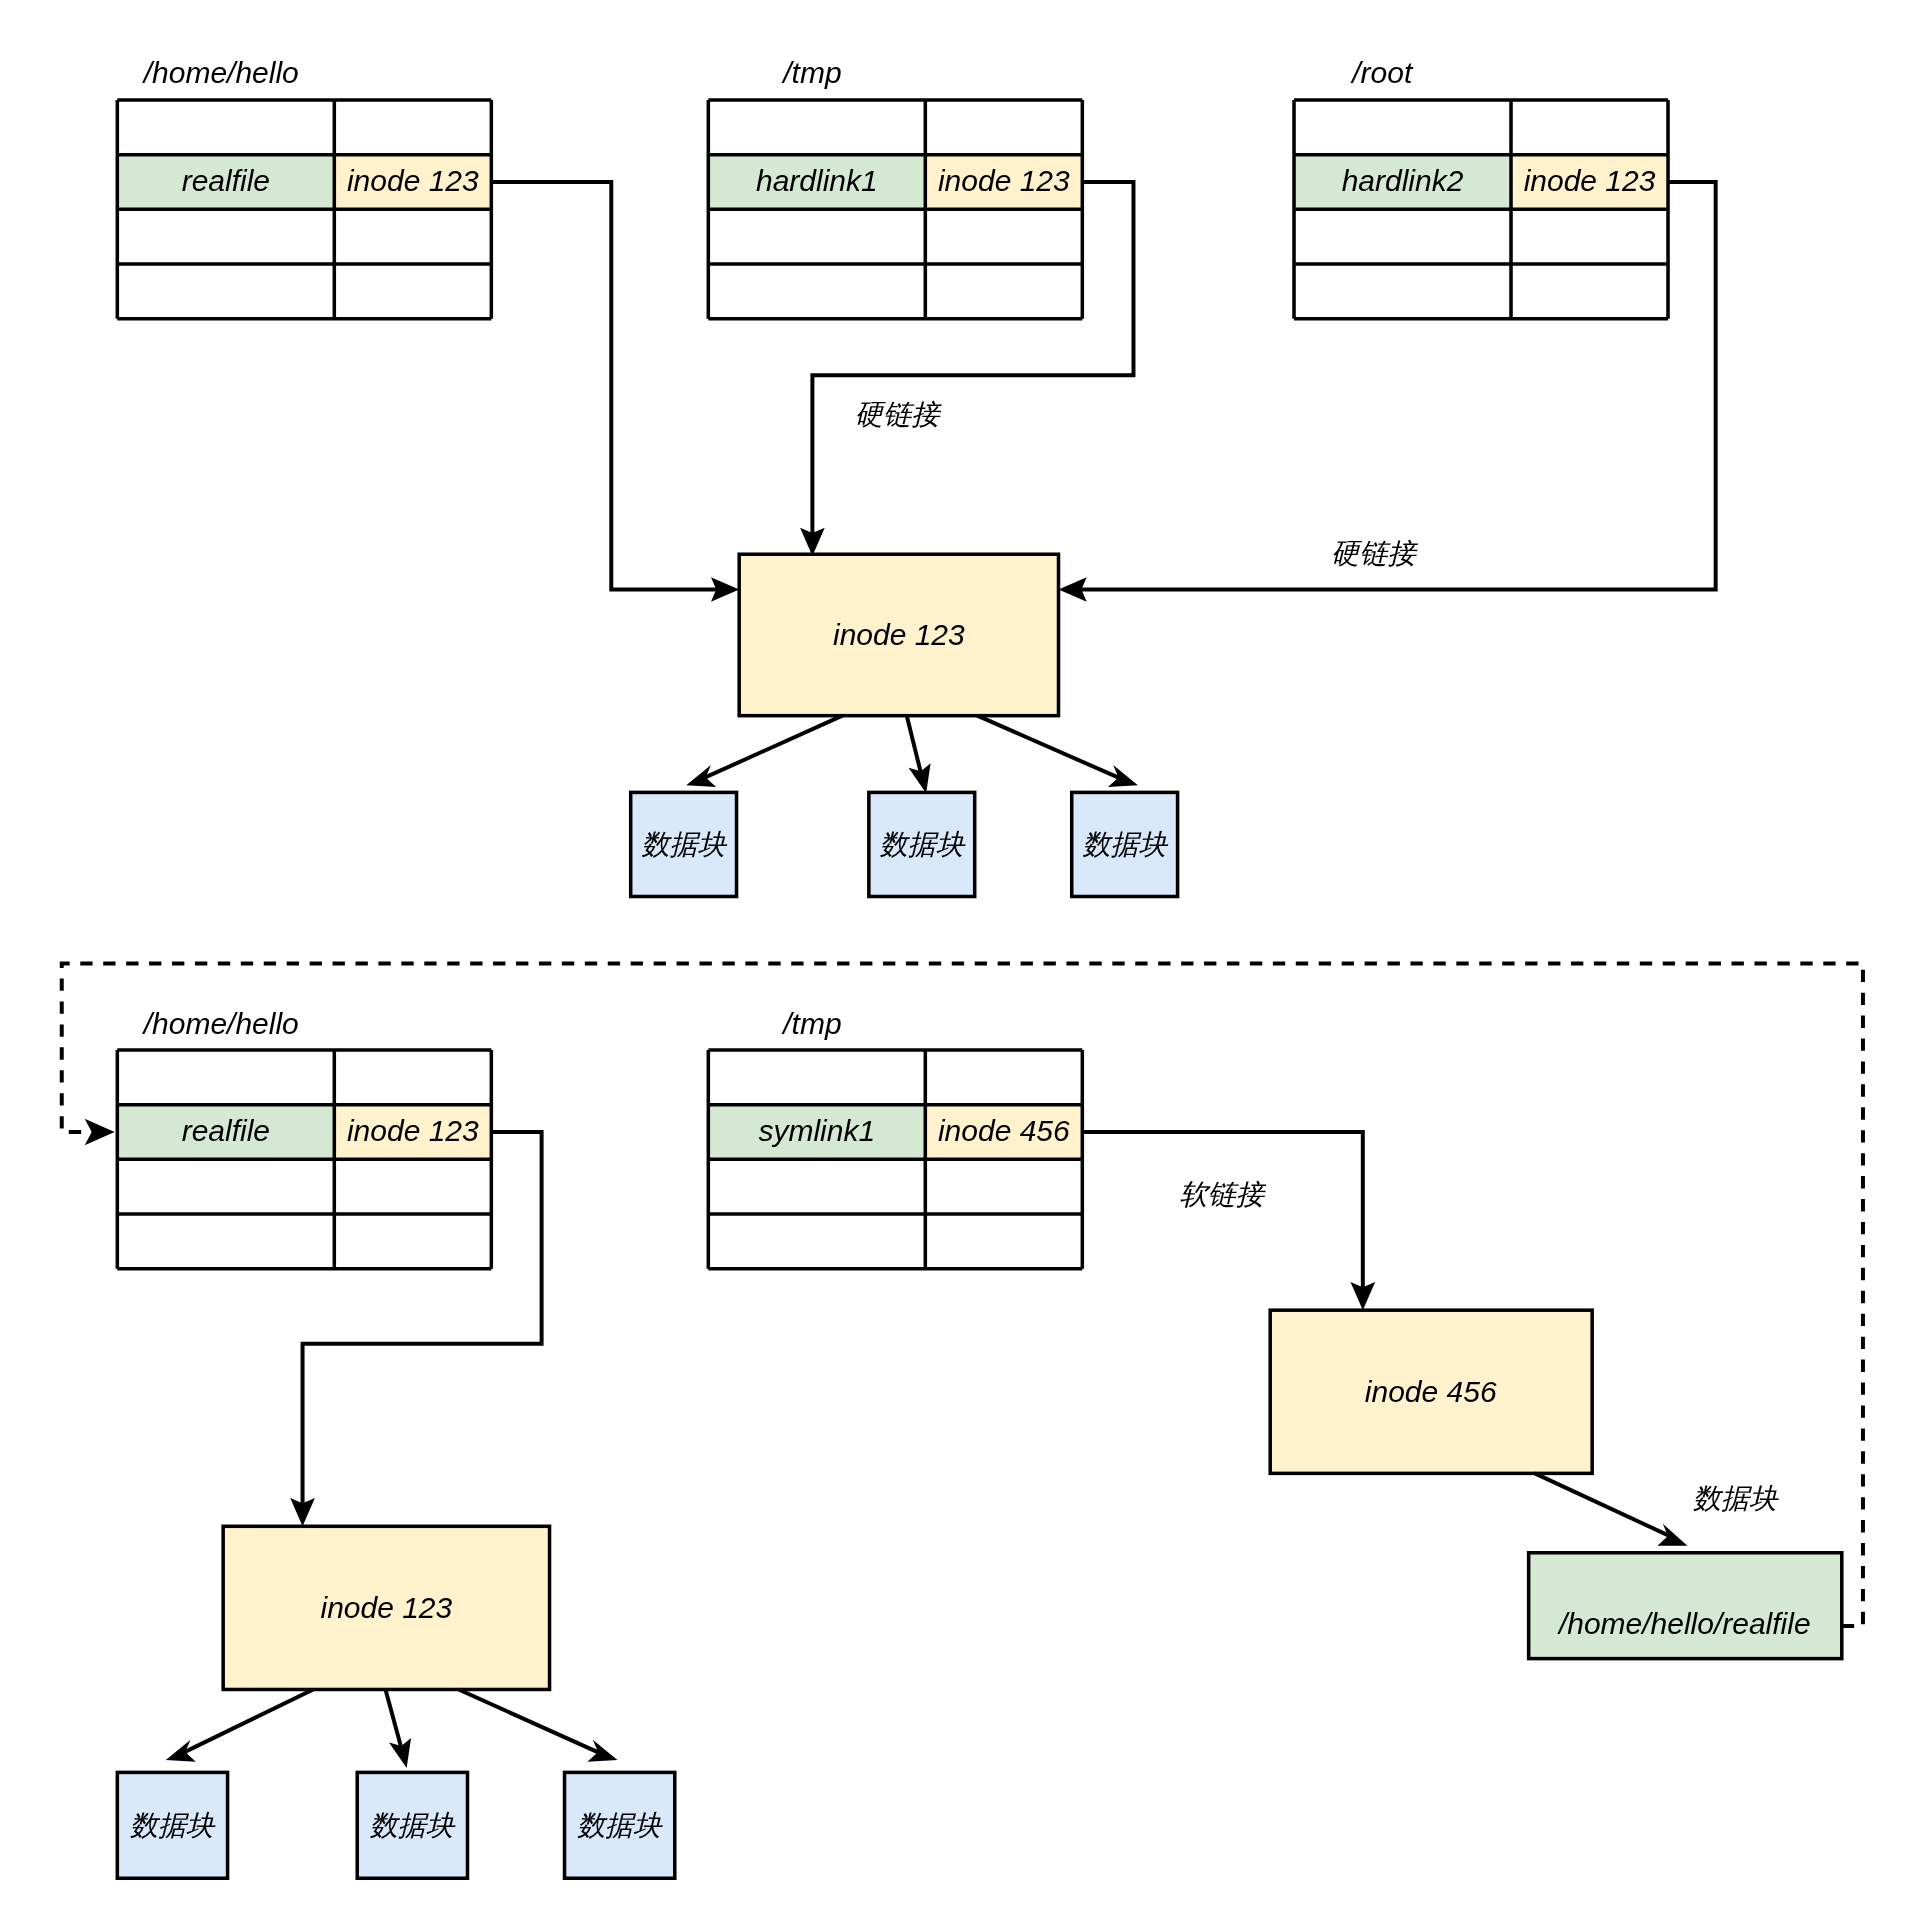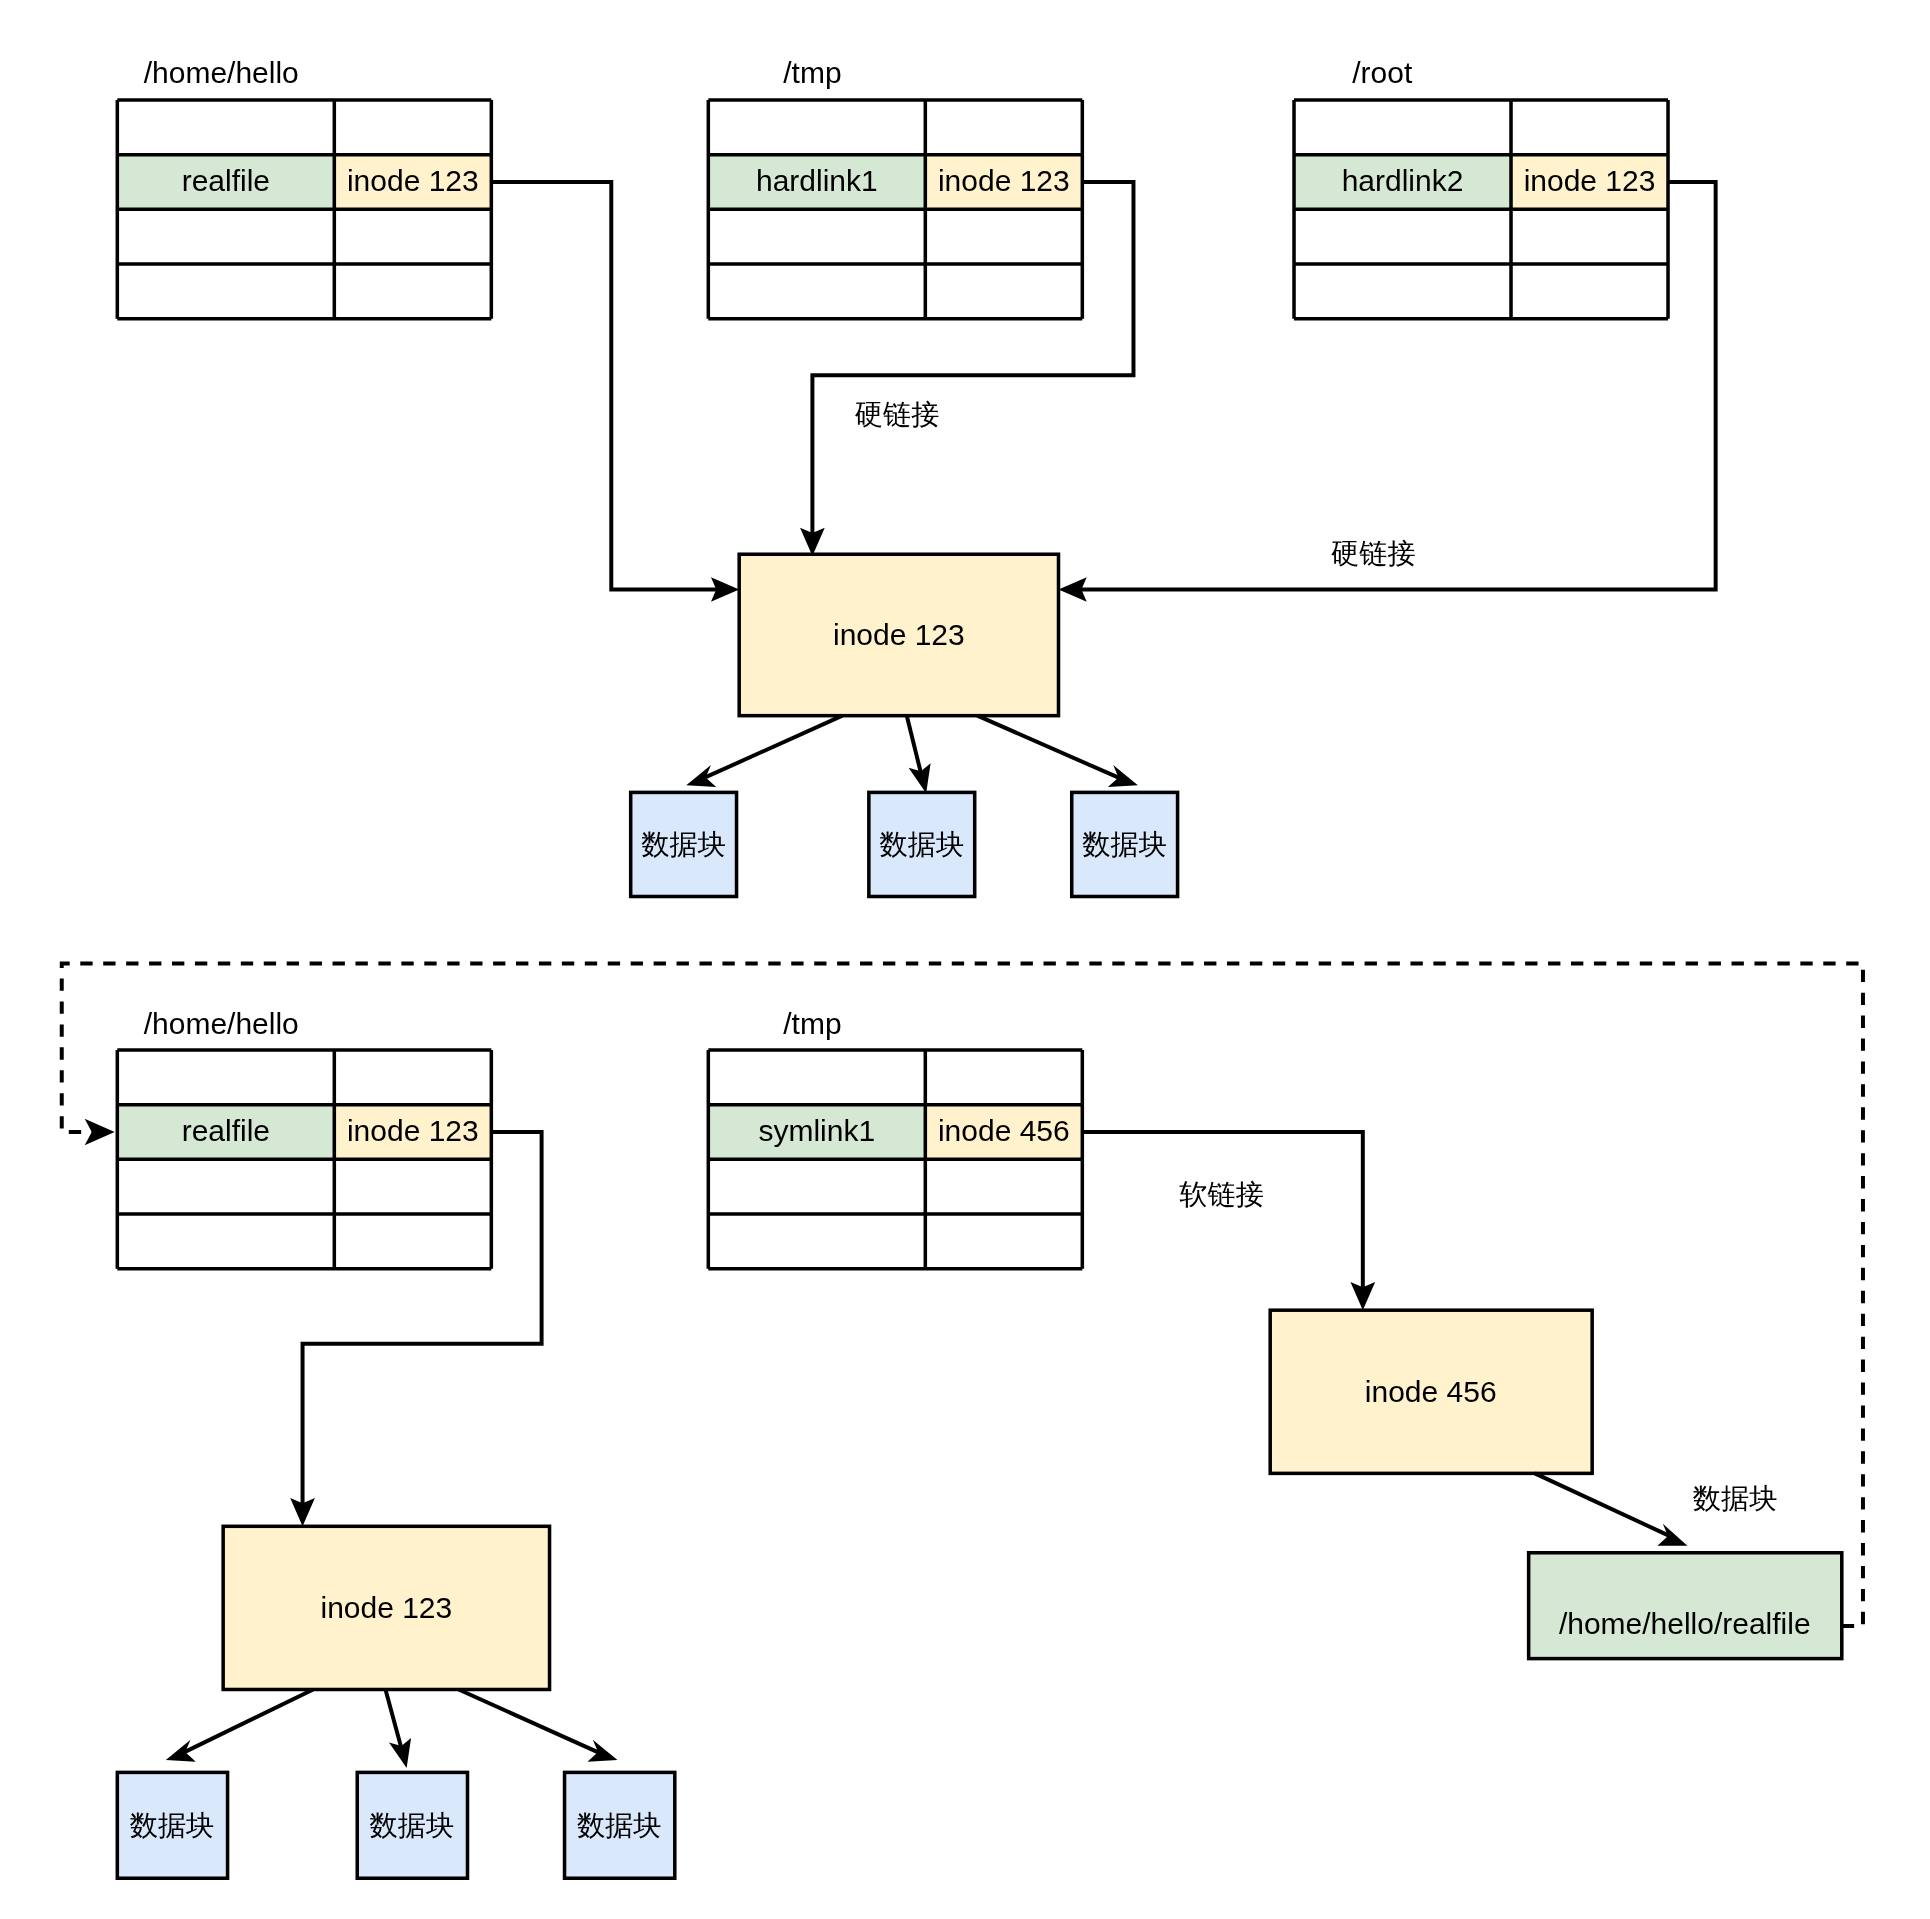--- a/index.html
+++ b/index.html
@@ -9,20 +9,21 @@
   }
   body {
     font-family: "Liberation Sans", "DejaVu Sans", sans-serif;
   }
   #stage {
     position: relative;
     width: 1894px;
     height: 1920px;
     background: #ffffff;
     overflow: hidden;
+    font-style: italic;
   }
   svg.diagram {
     position: absolute;
     left: 0;
     top: 0;
     width: 1930px;
     height: 1920px;
   }
   .dir-label {
     font-size: 34px;

